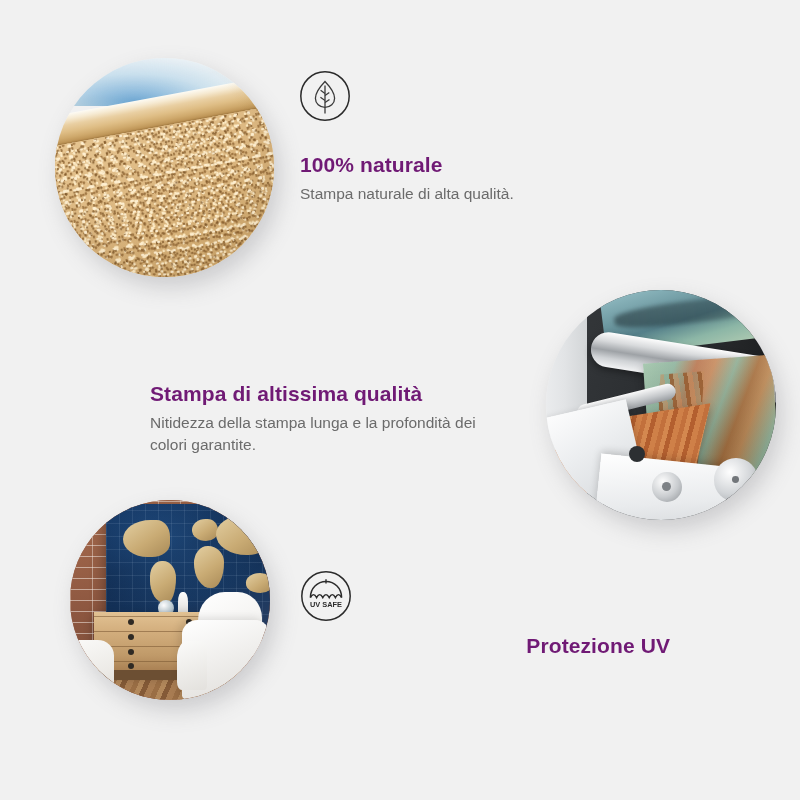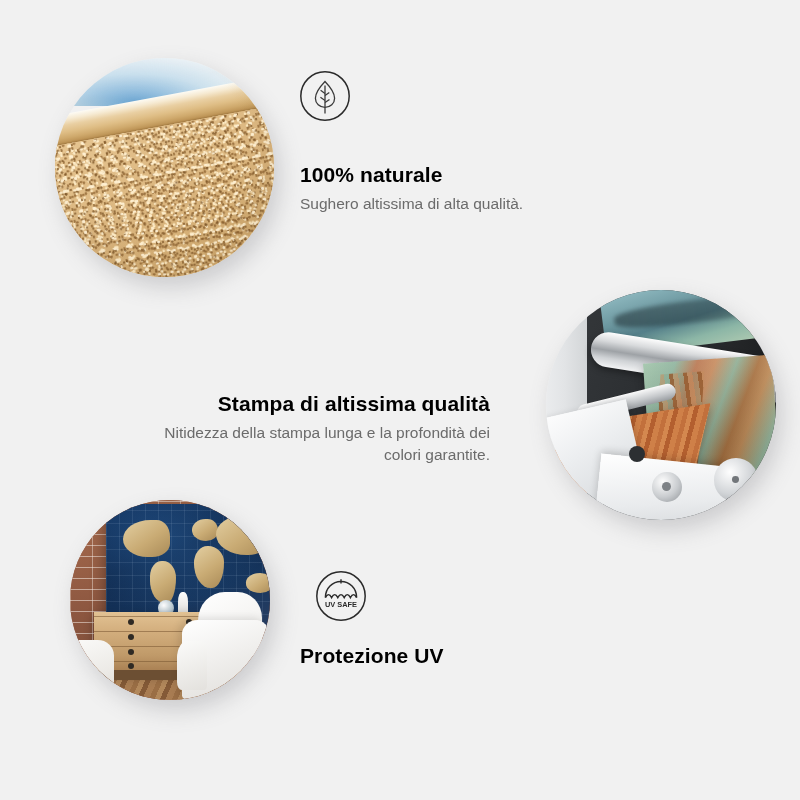--- a/index.html
+++ b/index.html
@@ -292,43 +292,43 @@
 
   
   .icon-badge {
     position: absolute;
     width: 52px; height: 52px;
   }
   .icon-badge svg { display: block; width: 52px; height: 52px; }
 
   #icon-leaf   { left: 299px; top: 70px; }
   #icon-fullhd { left: 439px; top: 313px; }
-  #icon-uv     { left: 315px; top: 570px; }
+  #icon-uv     { left: 300px; top: 570px; }
 
   
   .feature-text { position: absolute; }
   .feature-title {
     font-size: 21px;
     font-weight: bold;
-    color: #000000;
+    color: #701a75;
     letter-spacing: 0.1px;
-    margin: 18px 0 6px 0;
+    margin: 8px 0 6px 0;
     line-height: 1.15;
   }
   .feature-desc {
     font-size: 15.5px;
     font-weight: normal;
     color: #6b6b6b;
     line-height: 1.42;
     margin: 0;
   }
 
   #text-natural  { left: 300px; top: 145px; width: 330px; text-align: left; }
-  #text-print    { left: 150px; top: 374px; width: 340px; text-align: right; }
-  #text-uv       { left: 300px; top: 626px; width: 370px; text-align: left; }
+  #text-print    { left: 150px; top: 374px; width: 340px; text-align: left; }
+  #text-uv       { left: 300px; top: 626px; width: 370px; text-align: right; }
 </style>
 </head>
 <body>
 
 <div class="page">
 
   <div class="photo" id="photo-cork">
     <div class="photo-inner">
       <div class="sky"></div>
       <div class="frame-top"></div>
@@ -346,21 +346,21 @@
       <line x1="26" y1="15.5" x2="26" y2="43.5" stroke="#3a3a3a" stroke-width="1.3"></line>
       <line x1="26" y1="23.5" x2="21.6" y2="20.2" stroke="#3a3a3a" stroke-width="1.2"></line>
       <line x1="26" y1="25.6" x2="30.3" y2="22.4" stroke="#3a3a3a" stroke-width="1.2"></line>
       <line x1="26" y1="30.4" x2="21.4" y2="27.2" stroke="#3a3a3a" stroke-width="1.2"></line>
       <line x1="26" y1="32.6" x2="30.5" y2="29.4" stroke="#3a3a3a" stroke-width="1.2"></line>
     </svg>
   </div>
 
   <div class="feature-text" id="text-natural">
     <p class="feature-title">100% naturale</p>
-    <p class="feature-desc">Sughero altissima di alta qualità.</p>
+    <p class="feature-desc">Stampa naturale di alta qualità.</p>
   </div>
 
   <div class="photo" id="photo-printer">
     <div class="photo-inner">
       <div class="wall-light-l"></div>
       <div class="wall-dark"></div>
       <div class="wall-dark-r"></div>
       <div class="print-top"></div>
       <div class="roller"></div>
       <div class="roller-cap"></div>

